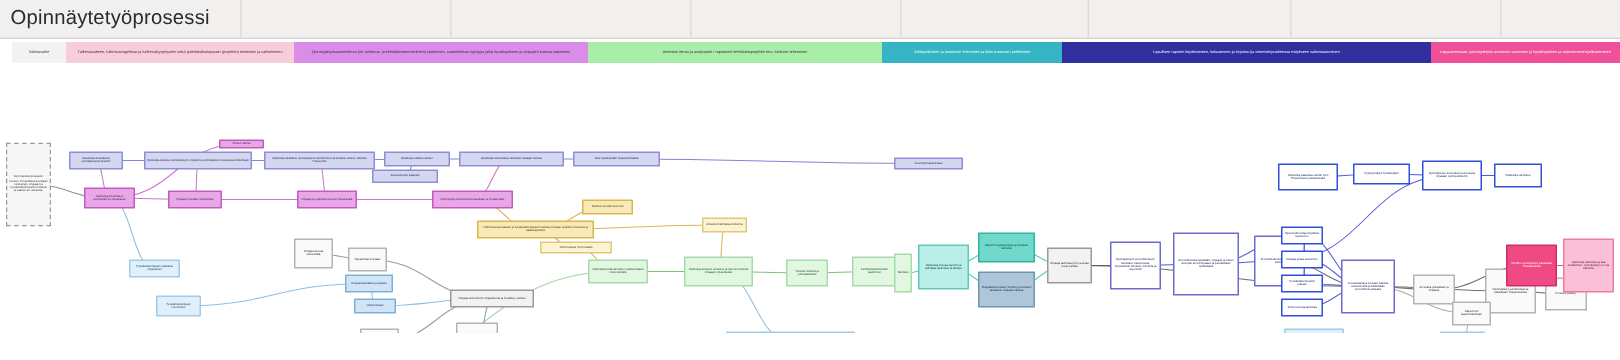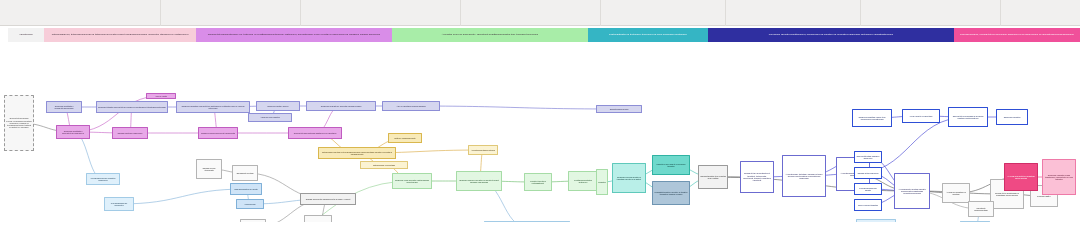--- a/index.html
+++ b/index.html
@@ -64,20 +64,21 @@
   .n-hot2 {background:#fbc0d6;border:.5px solid #ee7aa8;color:#5a1430;}
   .n-note {background:#f7f7f7;border:.5px dashed #9b9b9b;color:#444;}
   .n-steel{background:#aec6d9;border:.5px solid #6f95b2;color:#16303f;}
 </style>
 </head>
 <body>
 
 <div id="app">
 
   <div class="sheet-head">
+    <div class="doc-title">Opinnäytetyöprosessi</div>
     <div class="col-sep" style="left:160px"></div>
     <div class="col-sep" style="left:300px"></div>
     <div class="col-sep" style="left:460px"></div>
     <div class="col-sep" style="left:600px"></div>
     <div class="col-sep" style="left:725px"></div>
     <div class="col-sep" style="left:860px"></div>
     <div class="col-sep" style="left:1000px"></div>
   </div>
 
   <div class="phase-band" id="phase-band">

